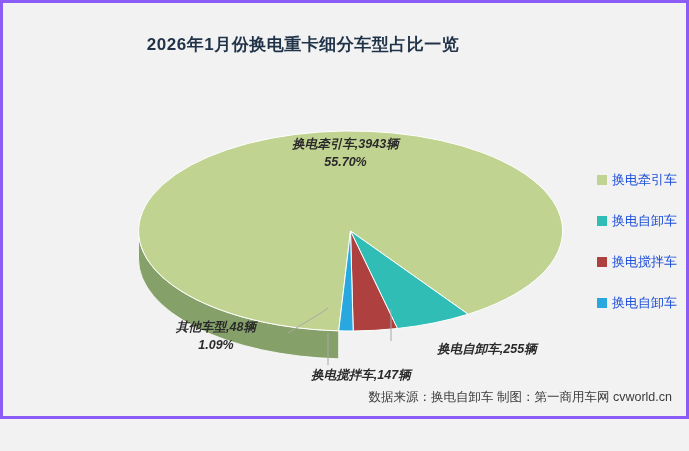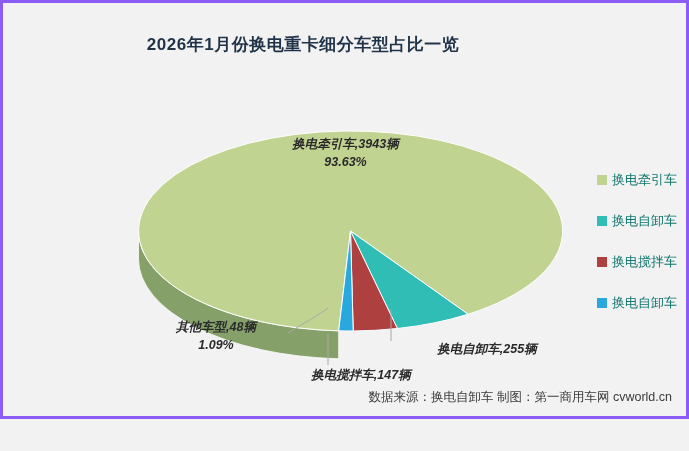--- a/index.html
+++ b/index.html
@@ -114,21 +114,21 @@
     margin-bottom: 23px;
   }
   .legend-swatch {
     width: 10px;
     height: 10px;
     flex: 0 0 10px;
     margin-right: 5px;
   }
   .legend-label {
     font-size: 13px;
-    color: #0f766e;
+    color: #1d4ed8;
     white-space: nowrap;
   }
   
   #footer-note {
     position: absolute;
     right: 14px;
     bottom: 10px;
     font-size: 12.5px;
     color: #3b3b3b;
     white-space: nowrap;
@@ -168,21 +168,21 @@
   </div>
 
   <svg id="leaders" viewBox="0 0 689 451">
     <polyline points="285,330 318,310 325,305" fill="none" stroke="#a8a8a8" stroke-width="1"></polyline>
     <polyline points="325,362 325,330" fill="none" stroke="#a8a8a8" stroke-width="1"></polyline>
     <polyline points="388,338 388,306" fill="none" stroke="#a8a8a8" stroke-width="1"></polyline>
   </svg>
 
   <div class="data-label" id="label-tractor">
     <span class="nm">换电牵引车,3943辆</span>
-    <span class="pct">93.63%</span>
+    <span class="pct">55.70%</span>
   </div>
 
   <div class="data-label" id="label-other">
     <span class="nm">其他车型,48辆</span>
     <span class="pct">1.09%</span>
   </div>
 
   <div class="data-label" id="label-mixer">
     <span class="nm">换电搅拌车,147辆</span>
   </div>

